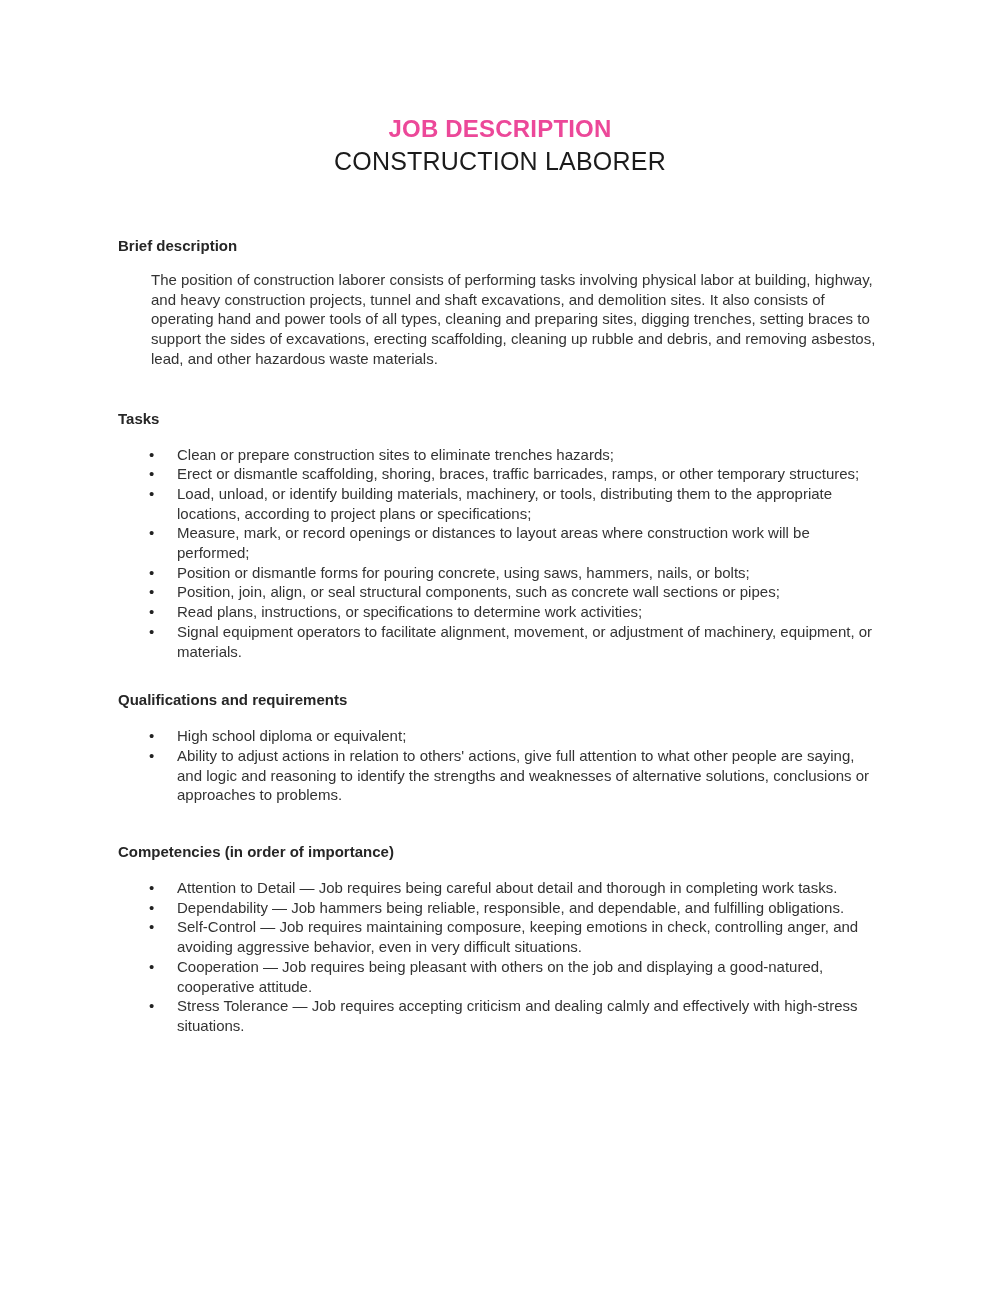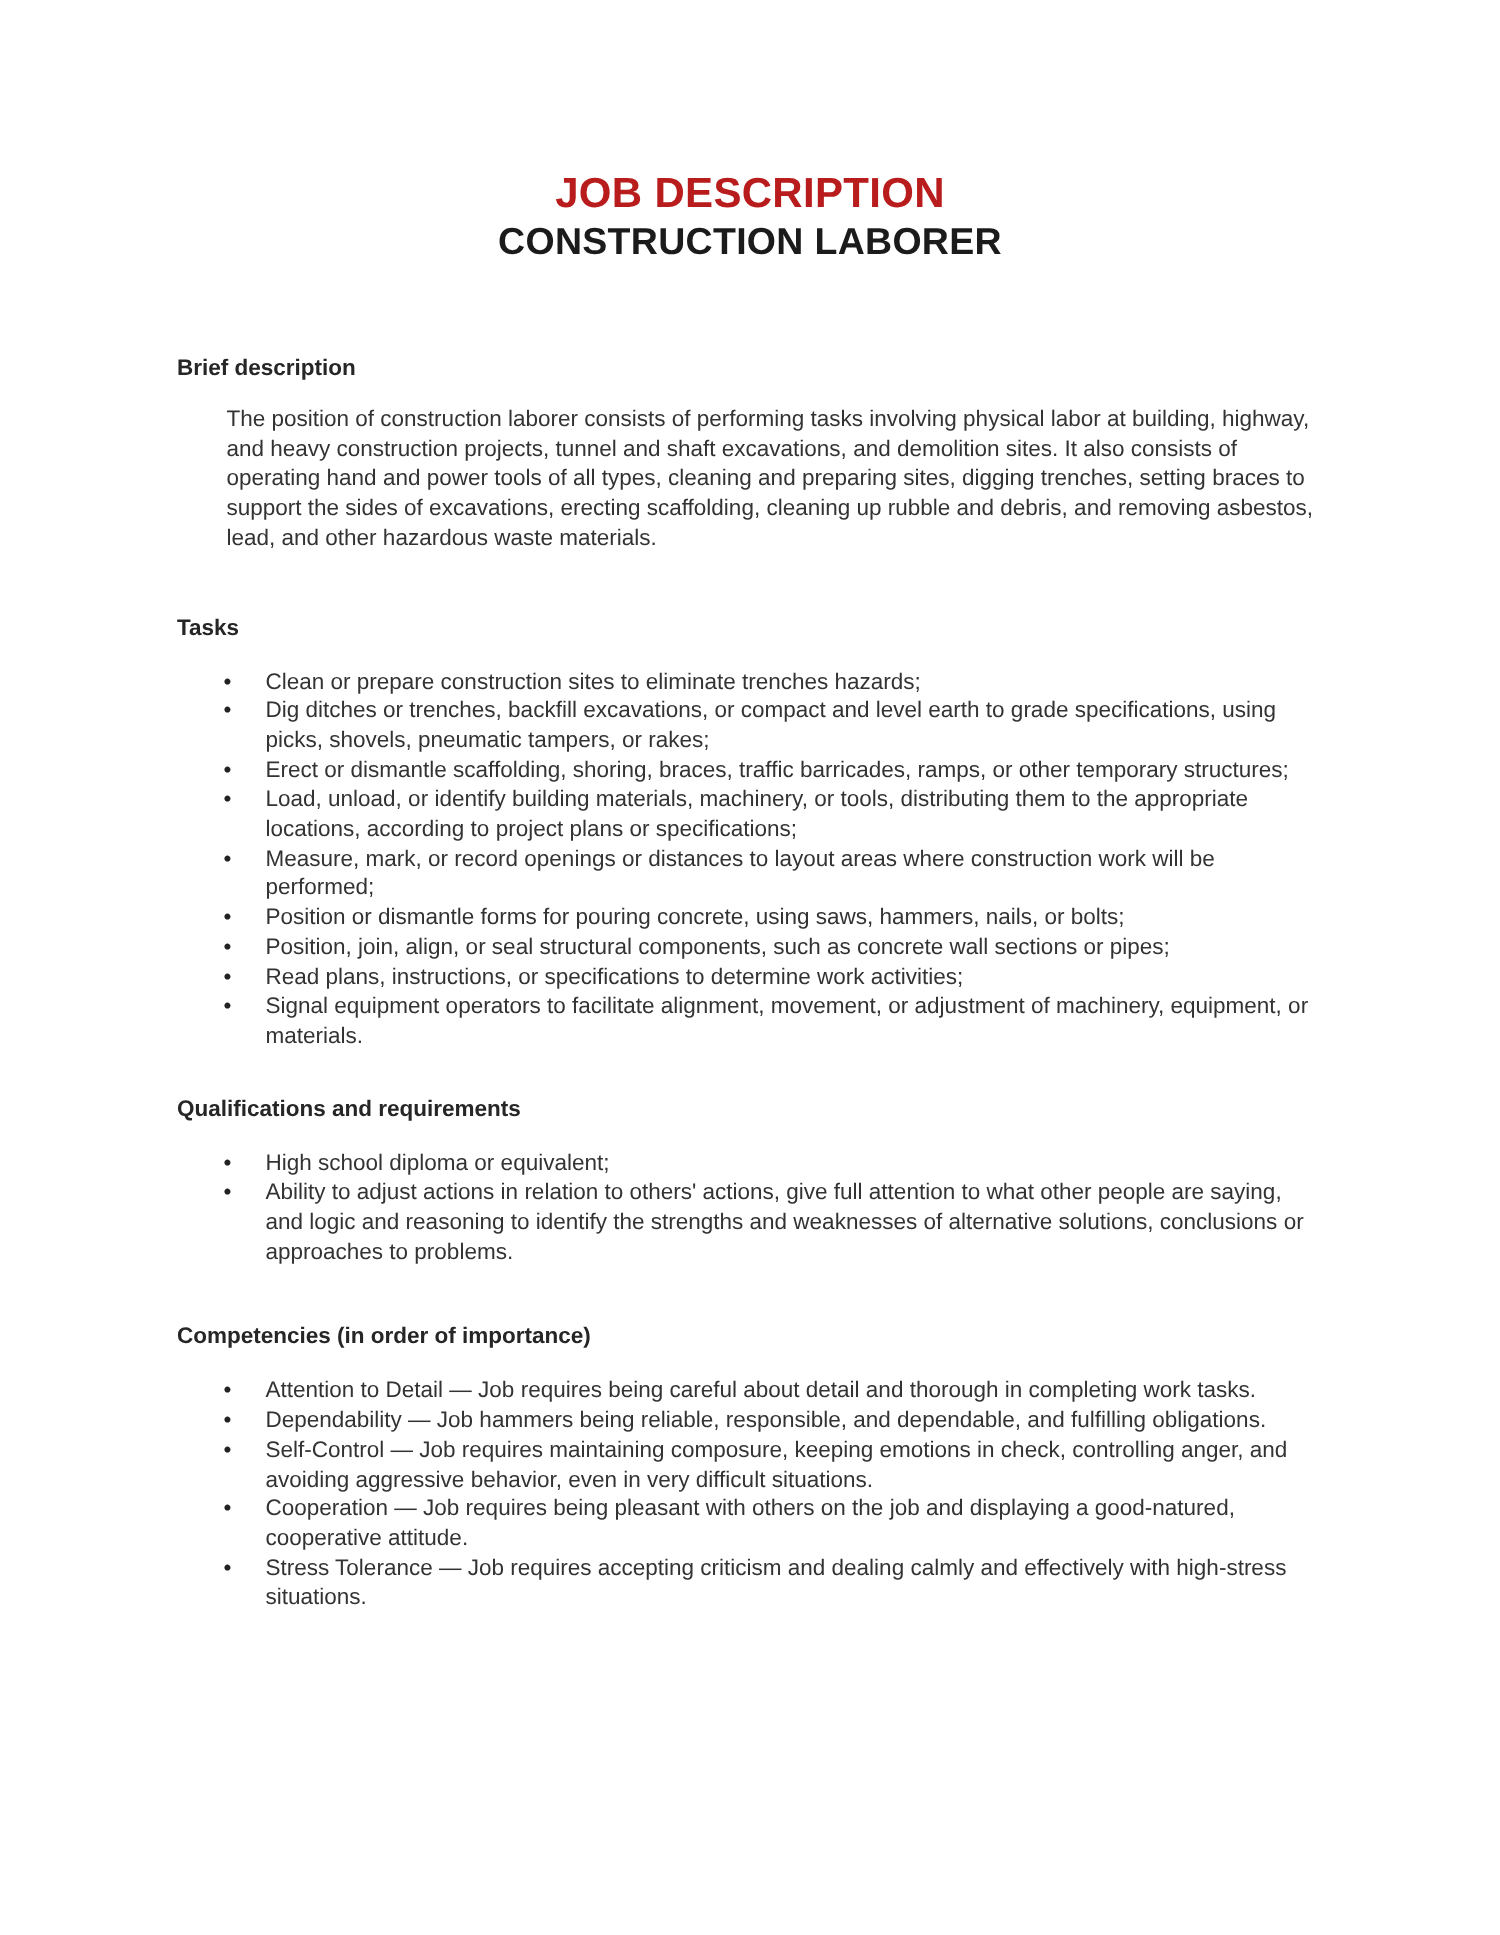--- a/index.html
+++ b/index.html
@@ -14,29 +14,29 @@
     position: relative;
     width: 1000px;
     height: 1290px;
     padding: 0 118px;
   }
   .title-block {
     margin-top: 113px;
     text-align: center;
   }
   .title-line1 {
-    font-size: 28px;
+    font-size: 24px;
     font-weight: bold;
     line-height: 32px;
-    color: #b91c1c;
+    color: #ec4899;
     letter-spacing: 0.2px;
   }
   .title-line2 {
     font-size: 25px;
-    font-weight: bold;
+    font-weight: normal;
     line-height: 32px;
     color: #1b1b1b;
     letter-spacing: 0.2px;
   }
   .section-heading {
     font-size: 15px;
     font-weight: bold;
     line-height: 20px;
     color: #262626;
   }
@@ -81,21 +81,20 @@
     <div class="title-line1">JOB DESCRIPTION</div>
     <div class="title-line2">CONSTRUCTION LABORER</div>
   </div>
 
   <div class="section-heading h-brief">Brief description</div>
   <p class="body-text p-brief">The position of construction laborer consists of performing tasks involving physical labor at building, highway, and heavy construction projects, tunnel and shaft excavations, and demolition sites. It also consists of operating hand and power tools of all types, cleaning and preparing sites, digging trenches, setting braces to support the sides of excavations, erecting scaffolding, cleaning up rubble and debris, and removing asbestos, lead, and other hazardous waste materials.</p>
 
   <div class="section-heading h-tasks">Tasks</div>
   <ul class="bullet-list">
     <li>Clean or prepare construction sites to eliminate trenches hazards;</li>
-    <li>Dig ditches or trenches, backfill excavations, or compact and level earth to grade specifications, using picks, shovels, pneumatic tampers, or rakes;</li>
     <li>Erect or dismantle scaffolding, shoring, braces, traffic barricades, ramps, or other temporary structures;</li>
     <li>Load, unload, or identify building materials, machinery, or tools, distributing them to the appropriate locations, according to project plans or specifications;</li>
     <li>Measure, mark, or record openings or distances to layout areas where construction work will be performed;</li>
     <li>Position or dismantle forms for pouring concrete, using saws, hammers, nails, or bolts;</li>
     <li>Position, join, align, or seal structural components, such as concrete wall sections or pipes;</li>
     <li>Read plans, instructions, or specifications to determine work activities;</li>
     <li>Signal equipment operators to facilitate alignment, movement, or adjustment of machinery, equipment, or materials.</li>
   </ul>
 
   <div class="section-heading h-qual">Qualifications and requirements</div>

